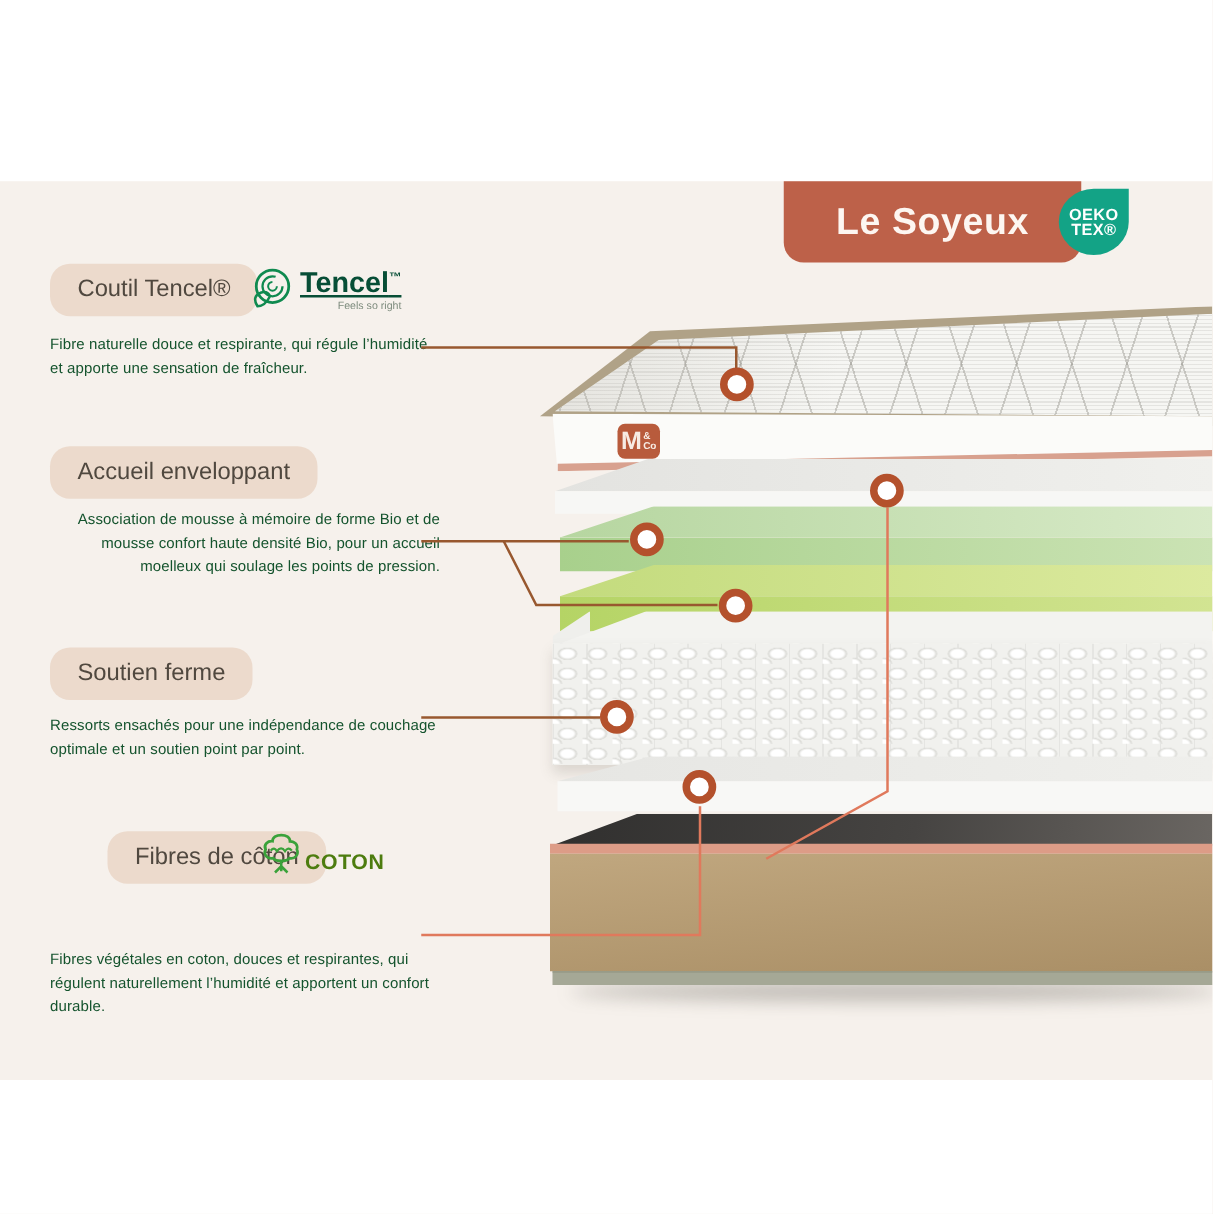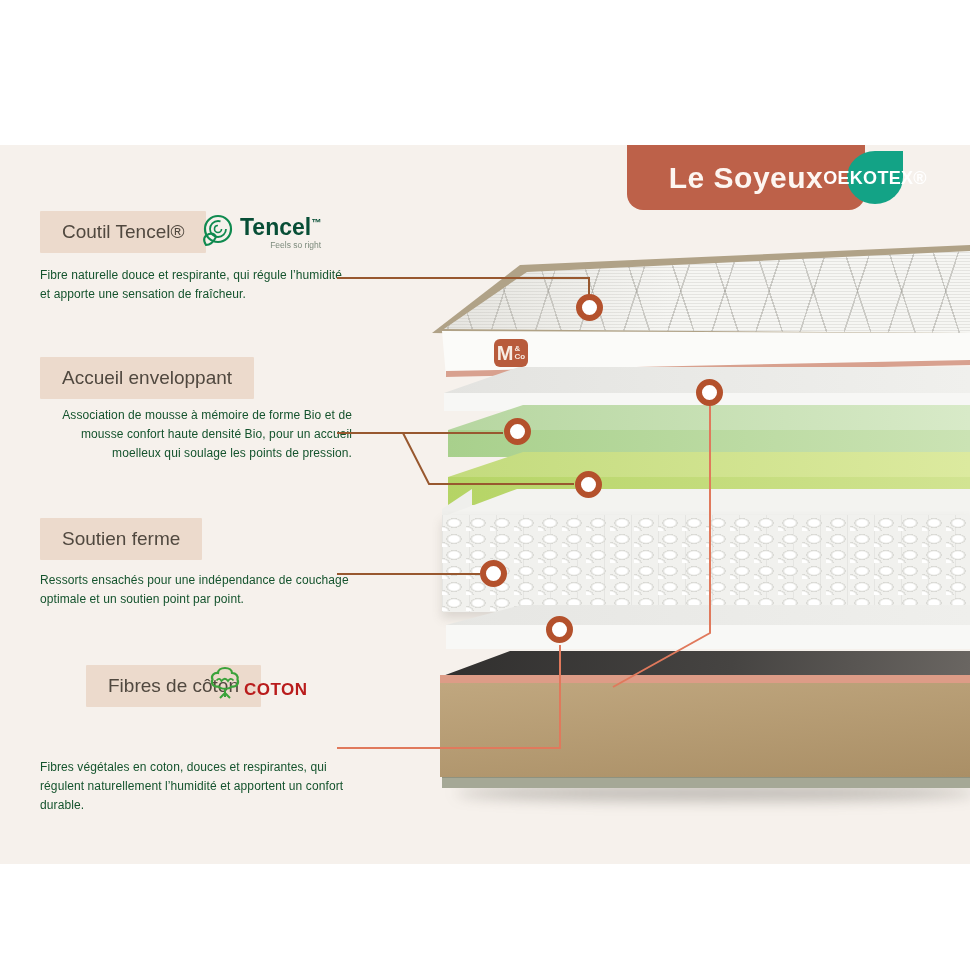--- a/index.html
+++ b/index.html
@@ -15,48 +15,48 @@
   
   #title-badge{
     position:absolute;left:627px;top:145px;width:238px;height:65px;
     background:#bd6149;border-radius:0 0 16px 16px;
     display:flex;align-items:center;justify-content:center;
     color:#fdf6f1;font-size:30px;font-weight:600;letter-spacing:.5px;
   }
   #oeko-badge{
     position:absolute;left:847px;top:151px;width:56px;height:53px;
     background:#13a386;border-radius:50% 0 50% 50%;
-    display:flex;align-items:center;justify-content:center;
-    color:#ffffff;font-weight:bold;font-size:18px;line-height:12px;letter-spacing:.3px;
+    display:flex;flex-direction:column;align-items:center;justify-content:center;
+    color:#ffffff;font-weight:bold;font-size:13px;line-height:12px;letter-spacing:.3px;
   }
   
   .pill{
-    position:absolute;background:#ecdacc;border-radius:1px;
+    position:absolute;background:#ecdacc;border-radius:16px;
     padding:10px 22px;font-size:19px;color:#50483f;white-space:nowrap;
   }
   .para{
     position:absolute;font-size:12px;line-height:19px;color:#14532d;letter-spacing:.1px;
   }
   #pill-tencel{left:40px;top:211px;}
   #para-tencel{left:40px;top:266px;width:302px;}
   #pill-accueil{left:40px;top:357px;text-align:center;}
   #para-accueil{left:40px;top:406px;width:312px;text-align:right;}
   #pill-soutien{left:40px;top:518px;}
   #para-soutien{left:40px;top:571px;width:318px;}
   #pill-fibres{left:40px;top:665px;margin-left:46px;}
   #para-fibres{left:40px;top:718px;width:322px;margin-top:40px;}
   
   #tencel-logo{position:absolute;left:198px;top:211px;display:flex;align-items:flex-start;}
   #tencel-logo .words{display:flex;flex-direction:column;align-items:flex-end;margin-left:4px;}
-  #tencel-logo .name{font-size:23px;font-weight:bold;color:#074e36;line-height:24px;}
+  #tencel-logo .name{font-size:23px;font-weight:bold;color:#074e36;line-height:24px;text-decoration:underline;}
   #tencel-logo .name sup{font-size:10px;}
   #tencel-logo .tagline{font-size:8.5px;color:#7d8b7d;margin-top:1px;}
   
   #cotton-logo{position:absolute;left:208px;top:664px;display:flex;align-items:flex-end;}
-  #cotton-logo .name{font-size:17px;font-weight:bold;color:#b91c1c;letter-spacing:.5px;margin-left:2px;margin-bottom:2px;}
+  #cotton-logo .name{font-size:17px;font-weight:bold;color:#4d7c0f;letter-spacing:.5px;margin-left:2px;margin-bottom:2px;}
   
   #mattress{position:absolute;left:430px;top:245px;width:540px;height:570px;}
   #mattress div{position:absolute;}
   .quilt-piping{
     left:0;top:0;width:540px;height:100px;background:#b0a287;
     clip-path:polygon(2px 88px,90px 20px,540px 0px,540px 96px);
   }
   .quilt-top{
     left:0;top:0;width:540px;height:92px;
     background-color:#f6f6f3;

